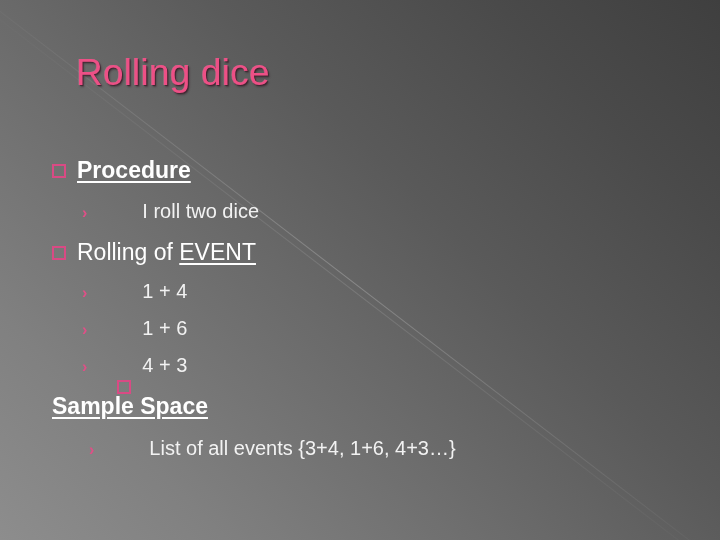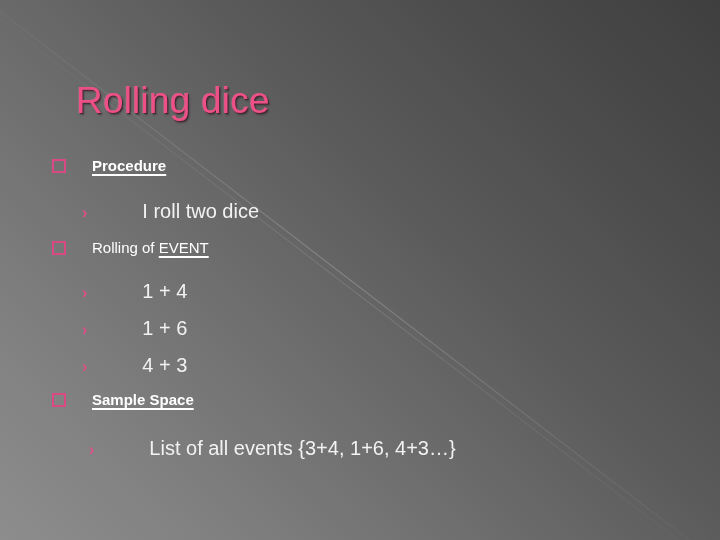--- a/index.html
+++ b/index.html
@@ -40,21 +40,21 @@
     width: 980px;
     height: 1px;
     transform: rotate(37.5deg);
     opacity: 0.3;
   }
 
   
   #title {
     position: absolute;
     left: 76px;
-    top: 68px;
+    top: 40px;
     font-size: 37px;
     font-weight: normal;
     letter-spacing: 0.2px;
     color: #ed5086;
     text-shadow:
        1px 1px 0 rgba(60,20,35,0.55),
        1.6px 1.6px 2px rgba(40,10,25,0.45),
       -0.5px -0.5px 0 rgba(255,160,195,0.35);
     white-space: nowrap;
     margin-top: 12px;
@@ -77,24 +77,23 @@
   }
   .lvl1 .sq {
     width: 10px;
     height: 10px;
     border: 2.5px solid #d94a84;
     box-sizing: content-box;
     margin-right: 11px;
     flex: 0 0 auto;
   }
   .lvl1 .t {
-    font-size: 15px;
+    font-size: 23px;
     color: #ffffff;
     line-height: 1.1;
-    margin-left: 15px;
   }
   .lvl1 .t.bold-ul {
     font-weight: bold;
     text-decoration: underline;
     text-underline-offset: 3px;
     text-decoration-thickness: 2px;
   }
   .lvl1 .t .plain {
     font-weight: normal;
     text-decoration: none;
@@ -163,21 +162,21 @@
     <div class="lvl2" style="left:82px; top:317px;">
       <span class="chev">›</span>
       <span class="t">1 + 6</span>
     </div>
 
     <div class="lvl2" style="left:82px; top:354px;">
       <span class="chev">›</span>
       <span class="t">4 + 3</span>
     </div>
 
-    <div class="lvl1" style="left:52px; top:392px;">
+    <div class="lvl1" style="left:52px; top:380px;flex-direction:column;">
       <span class="sq"></span>
       <span class="t bold-ul">Sample Space</span>
     </div>
 
     <div class="lvl2" style="left:89px; top:437px;">
       <span class="chev">›</span>
       <span class="t">List of all events {3+4, 1+6, 4+3…}</span>
     </div>
 
   </div>

